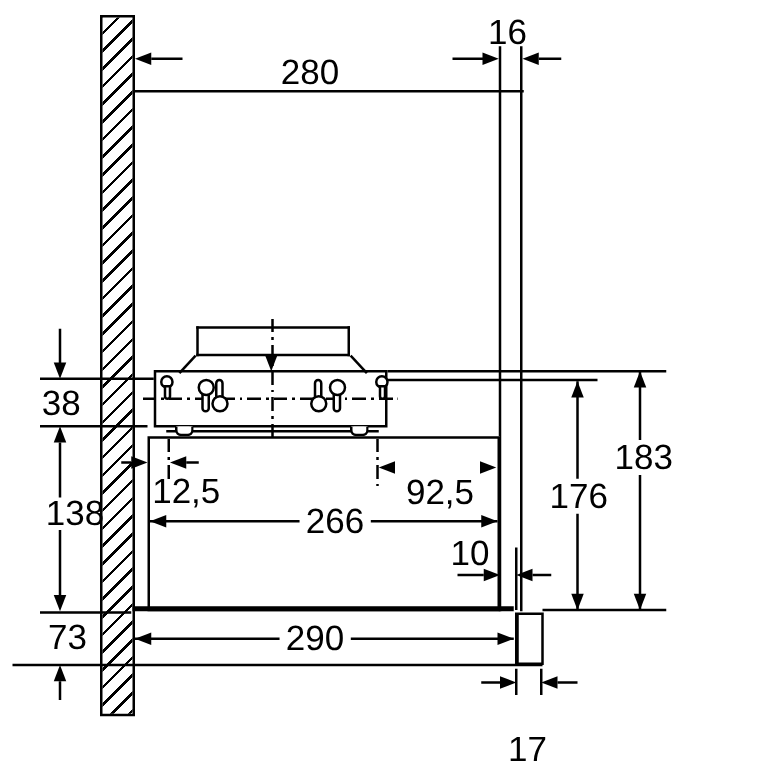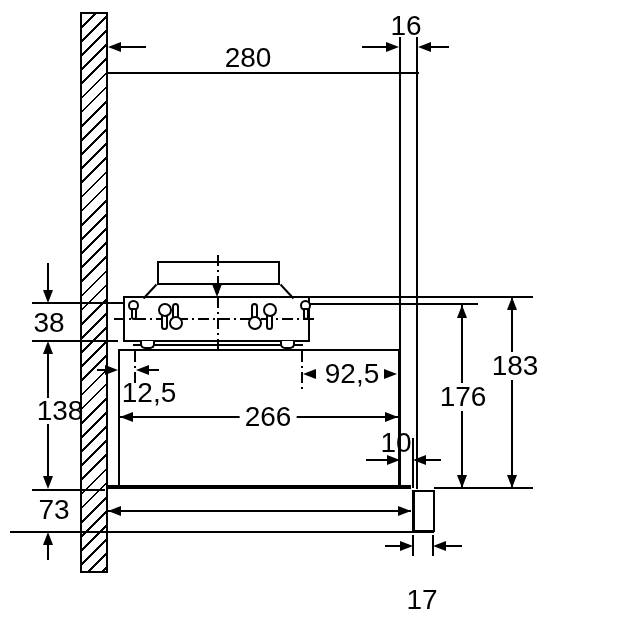--- a/index.html
+++ b/index.html
@@ -113,42 +113,43 @@
   <div class="txt" style="left:149px;top:393px">12,5</div>
 
   <div class="ah ah-l" style="left:120px;top:412px"></div>
   <div class="ln" style="left:120px;top:416px;width:278px;height:2px"></div>
   <div class="ah ah-r" style="left:385px;top:412px"></div>
   <div class="txt on-line" style="left:268px;top:417px">266</div>
 
   <div class="dd-v" style="left:301px;top:351px;height:38px"></div>
   <div class="ah ah-l" style="left:303px;top:369px"></div>
   <div class="ah ah-r" style="left:384px;top:369px"></div>
-  <div class="txt" style="left:352px;top:374px">92,5</div>
+  <div class="txt" style="left:352px;top:394px">92,5</div>
 
-  <div class="txt" style="left:396px;top:443px">10</div>
+  <div class="txt" style="left:376px;top:443px">10</div>
   <div class="ln" style="left:366px;top:459px;width:21px;height:2px"></div>
   <div class="ah ah-r" style="left:387px;top:455px"></div>
   <div class="ln" style="left:412px;top:438px;width:2px;height:50px"></div>
   <div class="ah ah-l" style="left:413px;top:455px"></div>
   <div class="ln" style="left:426px;top:459px;width:15px;height:2px"></div>
 
   <div class="ah ah-u" style="left:457px;top:305px"></div>
   <div class="ln" style="left:461px;top:305px;width:2px;height:183px"></div>
   <div class="ah ah-d" style="left:457px;top:475px"></div>
   <div class="txt on-line" style="left:463px;top:397px">176</div>
 
   <div class="ah ah-u" style="left:507px;top:297px"></div>
   <div class="ln" style="left:511px;top:297px;width:2px;height:191px"></div>
   <div class="ah ah-d" style="left:507px;top:475px"></div>
   <div class="txt on-line" style="left:515px;top:366px">183</div>
 
   <div class="ah ah-l" style="left:108px;top:506px"></div>
   <div class="ln" style="left:108px;top:510px;width:303px;height:2px"></div>
   <div class="ah ah-r" style="left:398px;top:506px"></div>
+  <div class="txt on-line" style="left:252px;top:511px">290</div>
 
   <div class="ln" style="left:412px;top:535px;width:2px;height:21px"></div>
   <div class="ln" style="left:432px;top:535px;width:2px;height:21px"></div>
   <div class="ln" style="left:385px;top:545px;width:15px;height:2px"></div>
   <div class="ah ah-r" style="left:400px;top:541px"></div>
   <div class="ah ah-l" style="left:433px;top:541px"></div>
   <div class="ln" style="left:446px;top:545px;width:16px;height:2px"></div>
   <div class="txt" style="left:422px;top:600px">17</div>
 
 

